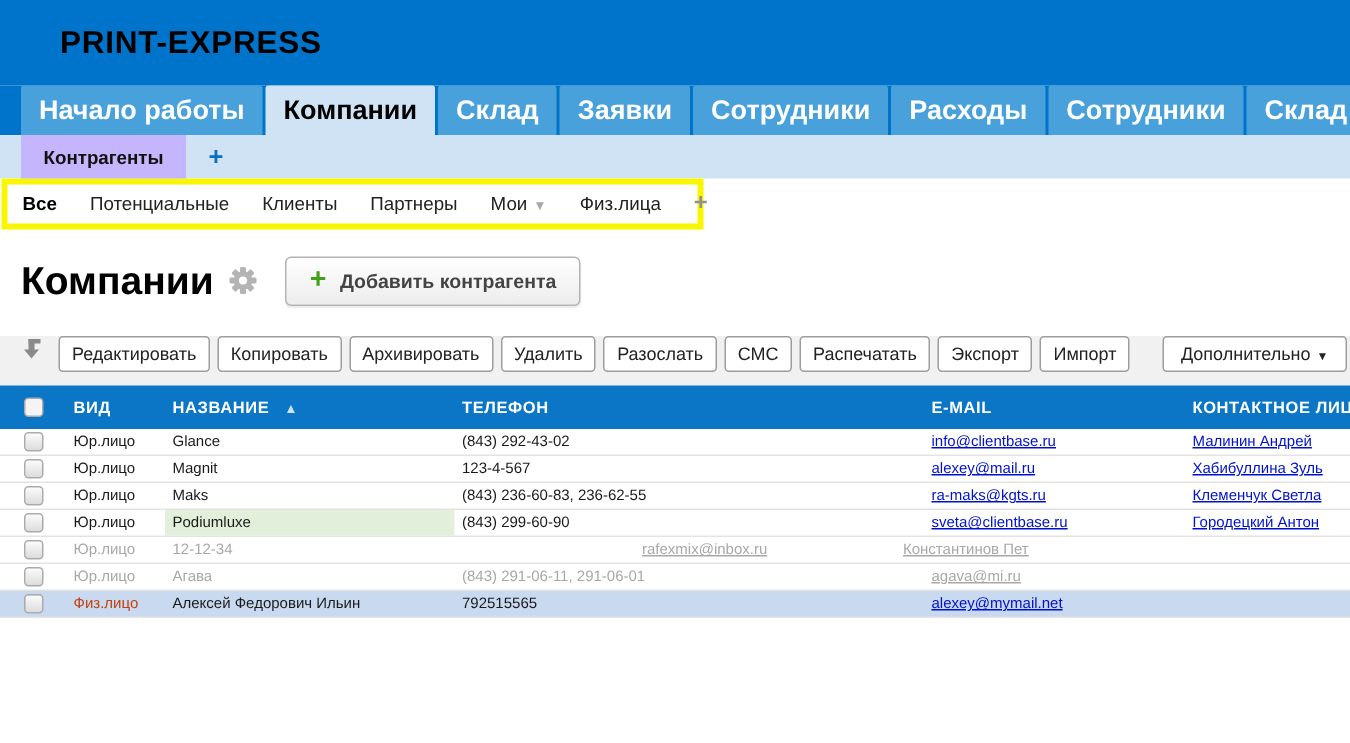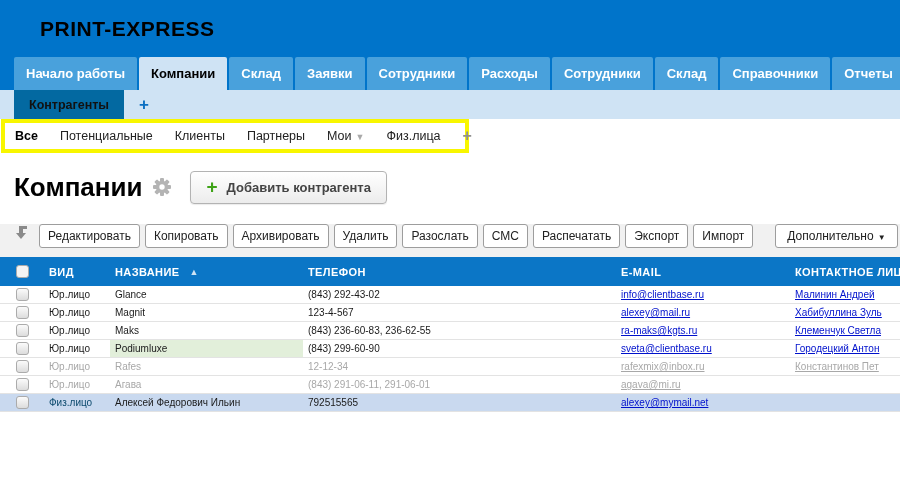--- a/index.html
+++ b/index.html
@@ -9,27 +9,27 @@
     font-family:"Liberation Sans","DejaVu Sans",sans-serif;
     -webkit-font-smoothing:antialiased;
   }
 
   
   .app-header { background:#0074ca; height:57px; display:flex; align-items:center; padding-left:16px; }
   .logo { color:#000000; font-size:21px; font-weight:bold; letter-spacing:.5px;margin-left:24px; }
 
   
   .tabbar { background:#0074ca; height:33px; display:flex; align-items:stretch; padding-left:14px; gap:2px; }
-  .tab { background:#49a1dc; color:#fff; font-weight:bold; font-size:13px;
+  .tab { background:#49a1dc; color:#fff; font-weight:bold; font-size:18px;
          display:flex; align-items:center; padding:0 12px; border-radius:2px 2px 0 0; white-space:nowrap; cursor:pointer; }
   .tab.active { background:#cfe3f4; color:#000; }
 
   
   .subbar { background:#cfe3f4; height:29px; display:flex; align-items:stretch; padding-left:14px; }
-  .subtab { background:#0369a1; display:flex; align-items:center; padding:0 15px; font-weight:bold; font-size:12.5px; color:#111; }
+  .subtab { background:#c4b5fd; display:flex; align-items:center; padding:0 15px; font-weight:bold; font-size:12.5px; color:#111; }
   .subtab-add { color:#0a6fc2; font-weight:bold; font-size:17px; padding:0 15px; display:flex; align-items:center; cursor:pointer; }
 
   
   .filterbar { border:4px solid #f8f600; background:#fff; width:468px; height:34px;
                display:flex; align-items:center; padding:0 10px; margin-left:1px; }
   .filter-item { font-size:12.5px; color:#222; margin-right:22px; white-space:nowrap; cursor:pointer; }
   .filter-item.bold { font-weight:bold; color:#000; }
   .mini-arrow { color:#a9a9a9; font-size:9px; margin-left:4px; }
   .filter-add { color:#909090; font-size:16px; font-weight:bold; cursor:pointer; }
 
@@ -63,21 +63,21 @@
   .col-name    { width:193px; padding-left:5px; align-self:stretch; display:flex; align-items:center; overflow:hidden; white-space:nowrap; }
   .col-phone   { width:314px; padding-left:5px; overflow:hidden; white-space:nowrap; }
   .col-email   { width:172px; padding-left:4px; overflow:hidden; white-space:nowrap; }
   .col-contact { flex:1; min-width:0; padding-left:6px; overflow:hidden; white-space:nowrap; }
   .sort-arrow { font-size:9px; margin-left:10px; color:#cfe3f4; }
 
   .cell-link { color:#0011cc; text-decoration:underline; cursor:pointer; }
   .trow.archived, .trow.archived .cell-link { color:#a8a8a8; }
   .trow.selected { background:#c9d9ef; }
   .name-hl { background:#e2efda; }
-  .type-green { color:#0c4a6e; }
+  .type-green { color:#c2410c; }
 
   .checkbox { width:13px; height:13px; border:1px solid #ababab; border-radius:3px;
               background:linear-gradient(#fbfbfb,#dcdcdc); cursor:pointer; }
   .thead .checkbox { background:#f4f4f4; }
 </style>
 </head>
 <body>
 
 <div class="app-header">
   <div class="logo">PRINT-EXPRESS</div>
@@ -211,21 +211,20 @@
   <div class="col-phone">(843) 299-60-90</div>
   <div class="col-email"><span class="cell-link">sveta@clientbase.ru</span></div>
   <div class="col-contact"><span class="cell-link">Городецкий Антон</span></div>
 </div>
 
 <div class="trow archived">
   <div class="col-check">
       <span class="checkbox"></span>
     </div>
   <div class="col-type">Юр.лицо</div>
-  <div class="col-name">Rafes</div>
   <div class="col-phone">12-12-34</div>
   <div class="col-email"><span class="cell-link">rafexmix@inbox.ru</span></div>
   <div class="col-contact"><span class="cell-link">Константинов Пет</span></div>
 </div>
 
 <div class="trow archived">
   <div class="col-check">
       <span class="checkbox"></span>
     </div>
   <div class="col-type">Юр.лицо</div>

